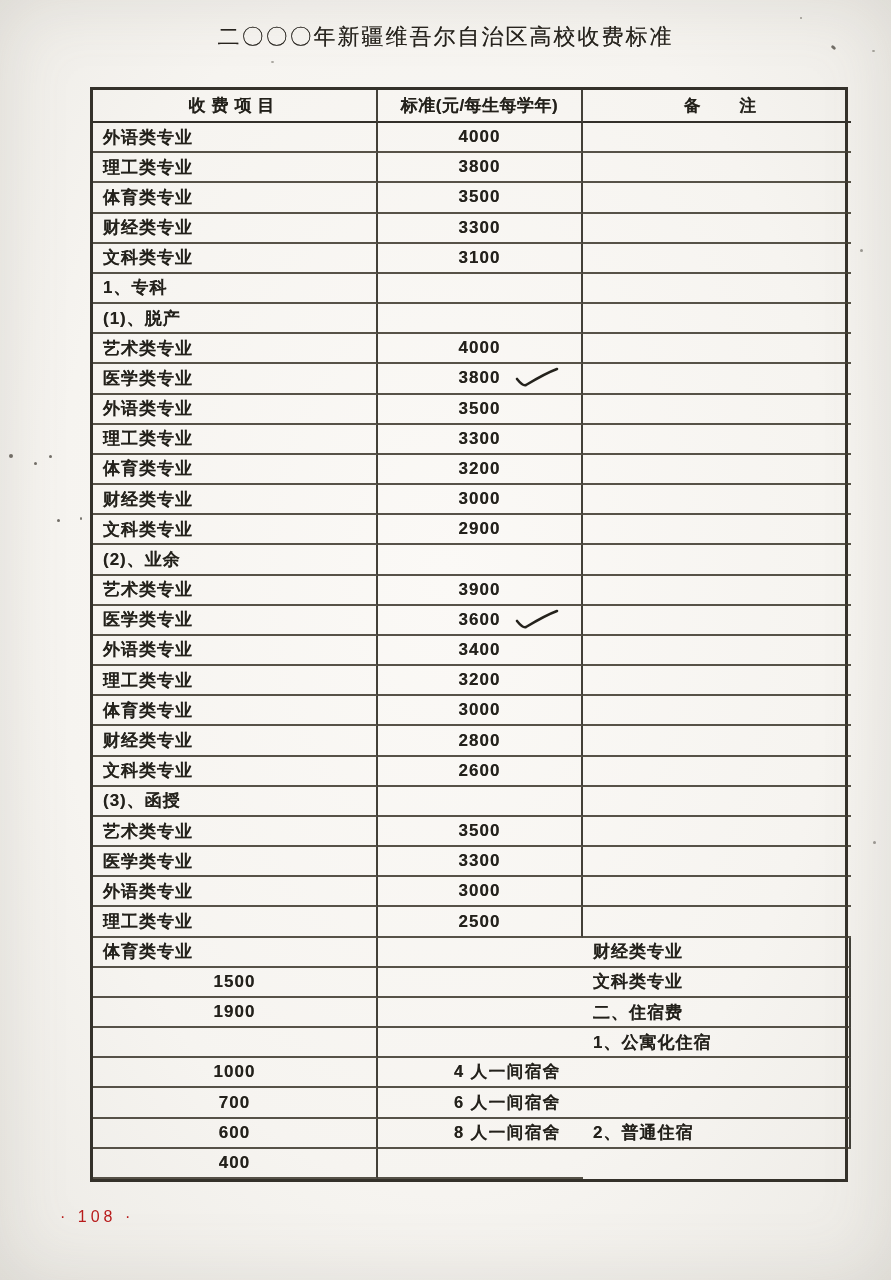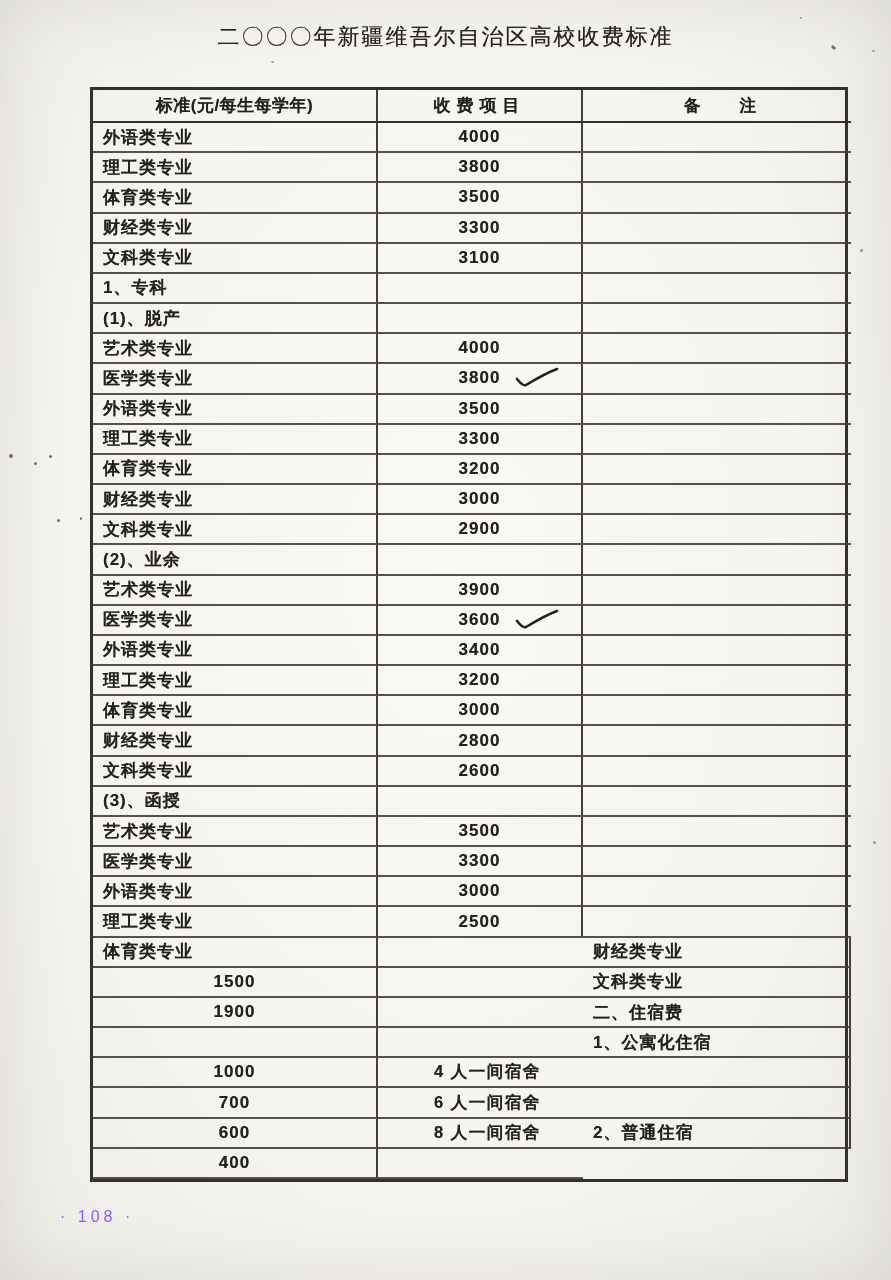--- a/index.html
+++ b/index.html
@@ -27,34 +27,34 @@
   .cell{
     box-sizing:border-box;display:flex;align-items:center;
     border-bottom:2px solid rgba(64,59,48,0.88);
     color:#23211b;font-size:17px;font-weight:700;
     text-shadow:0 0 0.4px rgba(25,22,16,0.55);
     overflow:hidden;white-space:nowrap;
   }
   .c1,.c2{border-right:2px solid rgba(52,49,41,0.92);}
   .c1{justify-content:flex-start;padding-left:10px;letter-spacing:1px;}
   .c2{justify-content:center;position:relative;letter-spacing:1px;}
-  .c3{justify-content:flex-start;padding-left:56px;letter-spacing:1.5px;font-size:16.5px;}
+  .c3{justify-content:flex-start;padding-left:76px;letter-spacing:1.5px;font-size:16.5px;}
   .header{border-bottom-width:2.5px;border-bottom-color:#33302a;}
   .header.c1{justify-content:center;padding-left:0;letter-spacing:6px;}
   .header.c2{letter-spacing:0.5px;}
   .header.c3{justify-content:center;padding-left:8px;letter-spacing:2px;}
   .fee-text{display:inline-block;}
   .check{
     position:absolute;left:calc(50% + 34px);top:3px;
     width:46px;height:23px;pointer-events:none;
   }
   .check path{stroke:#24221c;stroke-width:2.6;fill:none;stroke-linecap:round;}
   .pagenum{
     position:absolute;left:60px;top:1208px;
-    font-size:16px;letter-spacing:4px;color:#8b5cf6;font-weight:400;text-align:right;
+    font-size:16px;letter-spacing:4px;color:#b91c1c;font-weight:400;text-align:right;
   }
   .speck{position:absolute;background:#46423a;border-radius:50%;opacity:0.75;}
   .sp1{left:9px;top:454px;width:4px;height:4px;}
   .sp2{left:34px;top:462px;width:3px;height:3px;}
   .sp3{left:49px;top:455px;width:3px;height:3px;}
   .sp4{left:57px;top:519px;width:3px;height:3px;}
   .sp5{left:80px;top:517px;width:2px;height:3px;}
   .sp6{left:831px;top:46px;width:5px;height:3px;border-radius:40%;transform:rotate(38deg);}
   .sp7{left:872px;top:50px;width:3px;height:2px;opacity:0.45;}
   .sp8{left:860px;top:249px;width:3px;height:3px;opacity:0.5;}
@@ -63,22 +63,22 @@
   .sp11{left:271px;top:61px;width:3px;height:2px;opacity:0.45;}
 </style>
 </head>
 <body>
 
 <div class="page">
 
   <h1 class="title">二〇〇〇年新疆维吾尔自治区高校收费标准</h1>
 
   <div class="fee-table" id="fee-table">
+    <div class="cell header c1">收费项目</div>
     <div class="cell header c2">标准(元/每生每学年)</div>
-    <div class="cell header c1">收费项目</div>
     <div class="cell header c3">备　　注</div>
 
   <div class="cell c1">外语类专业</div>
       <div class="cell c2">
         <span class="fee-text">4000</span>
       </div>
       <div class="cell c3"></div>
       <div class="cell c1">理工类专业</div>
       <div class="cell c2">
         <span class="fee-text">3800</span>

